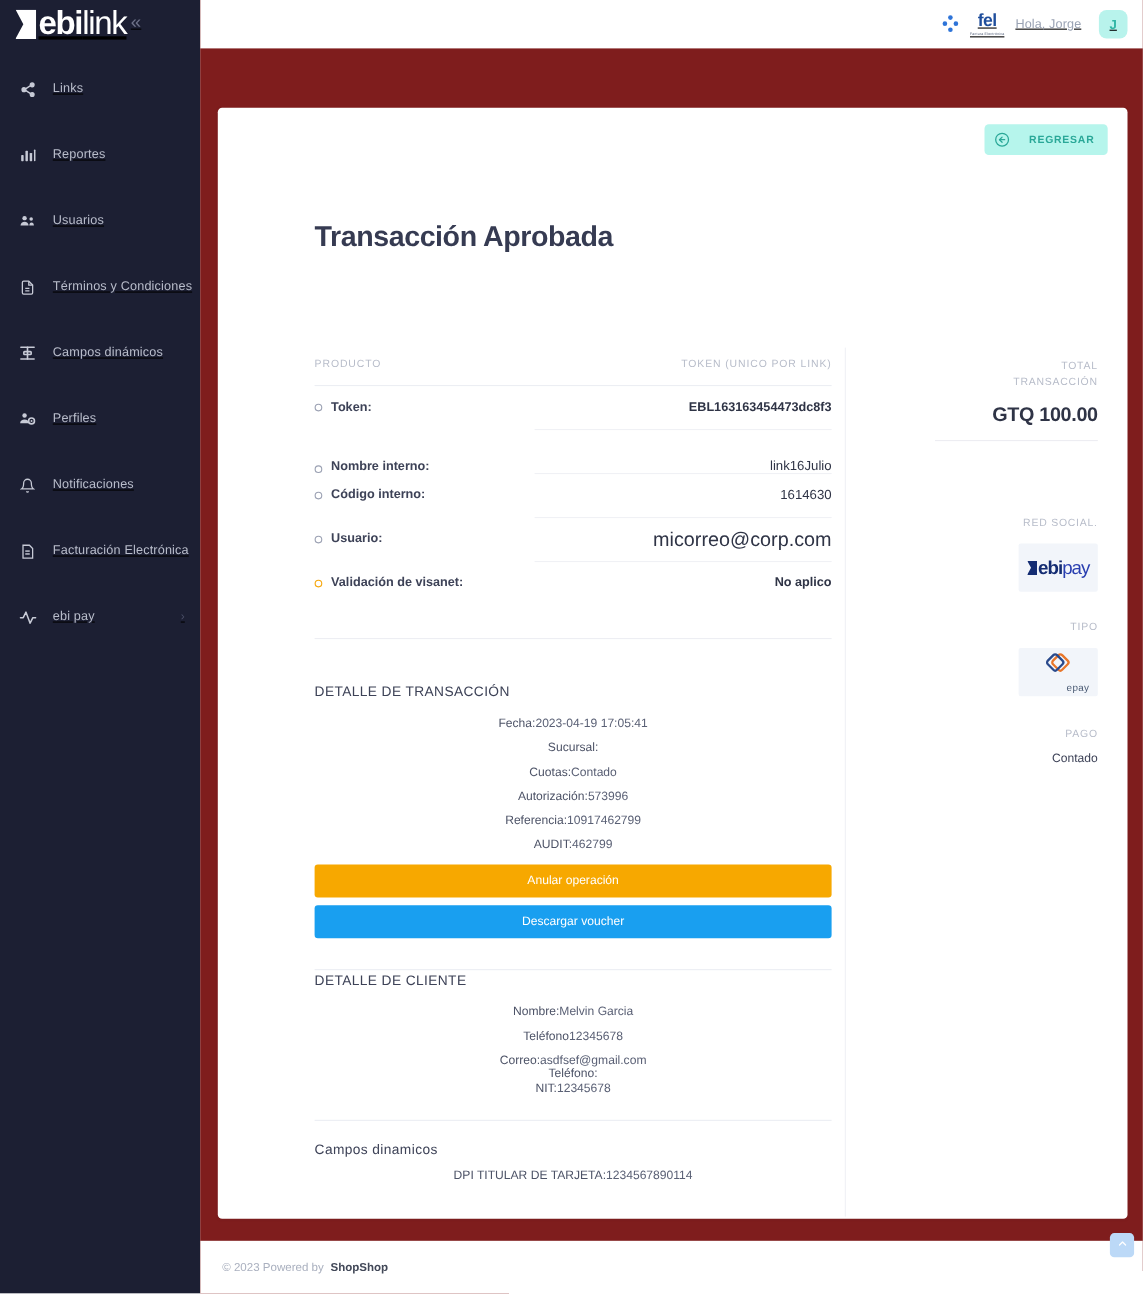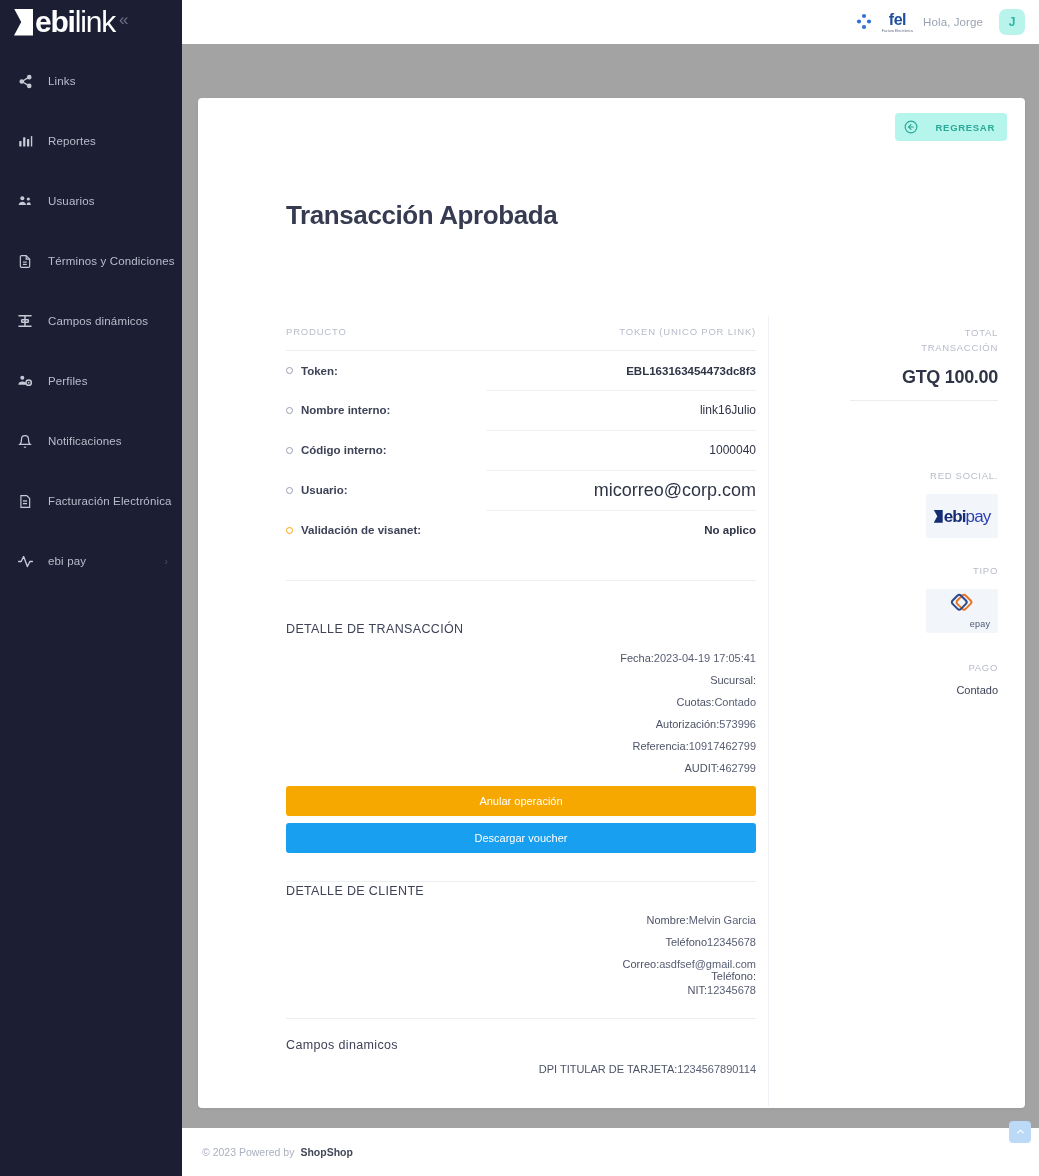--- a/index.html
+++ b/index.html
@@ -2,21 +2,21 @@
 <html><head>
 <meta charset="utf-8">
 <style>
   * { box-sizing: border-box; margin: 0; padding: 0; }
   html, body {
     width: 1039px; height: 1176px;
     font-family: "Liberation Sans", sans-serif;
     background: #ffffff;
     overflow: hidden;
   }
-  #app { position: relative; width: 1039px; height: 896px; display: flex; }
+  #app { position: relative; width: 1039px; height: 896px; display: flex; text-decoration: underline; }
 
   
   .sidebar {
     width: 182px; height: 1176px;
     background: #1c1f33;
     flex: 0 0 182px;
     position: relative;
   }
   .brand {
     height: 44px;
@@ -61,21 +61,21 @@
     font-size: 11.5px; color: #b9bdcb; letter-spacing: .15px; white-space: nowrap;
   }
   .nav-chevron {
     margin-left: auto; color: #4a4e66; font-size: 11px; line-height: 1;
   }
   .nav-spacer { height: 30px; }
 
   
   .main {
     flex: 1 1 auto; height: 1176px;
-    background: #a3a3a3;
+    background: #7f1d1d;
     position: relative; overflow: hidden;
   }
   .topbar {
     height: 44px; background: #ffffff;
     display: flex; align-items: center; justify-content: flex-end;
     padding-right: 14px;
   }
   .fel-dots { width: 16px; height: 20px; position: relative; margin-right: 10px; }
   .fel-logo { display: flex; flex-direction: column; align-items: center; margin-right: 10px; }
   .fel-logo .fel-word { font-size: 16px; font-weight: 700; color: #1f4e9c; letter-spacing: -.5px; line-height: 1; }
@@ -137,21 +137,21 @@
     position: absolute; left: 200px; right: 0; bottom: -1px; height: 1px; background: #f0f1f5;
   }
   .tbl-bottom-rule { margin-top: 30px; height: 1px; background: #edeef3; }
 
   
   .sec { position: absolute; left: 88px; width: 470px; }
   .sec-title {
     font-size: 12.5px; color: #3d4257; letter-spacing: .35px; margin-bottom: 11px;
   }
   .kv {
-    display: flex; justify-content: flex-end; align-items: baseline;
+    display: flex; justify-content: center; align-items: baseline;
     font-size: 11px; color: #5a6075; padding: 5px 0;
   }
   .kv .k { color: #4d5367; }
   .kv .v { color: #5a6075; }
 
   .btn-wide {
     display: block; width: 100%; border: none; border-radius: 3px;
     padding: 9px 0; color: #fff; font-size: 11px; text-align: center;
     cursor: pointer; font-family: "Liberation Sans", sans-serif; margin-top: 7px;
   }
@@ -384,31 +384,31 @@
           <span>TOKEN (UNICO POR LINK)</span>
         </div>
 
         <div class="tbl-row first">
           <span class="bullet"></span>
           <span class="tbl-label">Token:</span>
           <span class="tbl-value">EBL163163454473dc8f3</span>
           <span class="row-rule"></span>
         </div>
 
-        <div class="tbl-row" style="border-top:none;">
+        <div class="tbl-row" style="border-top:none;align-items:flex-end;">
           <span class="bullet"></span>
           <span class="tbl-label">Nombre interno:</span>
           <span class="tbl-value mid">link16Julio</span>
           <span class="row-rule"></span>
         </div>
 
         <div class="tbl-row" style="border-top:none;">
           <span class="bullet"></span>
           <span class="tbl-label">Código interno:</span>
-          <span class="tbl-value mid">1000040</span>
+          <span class="tbl-value mid">1614630</span>
           <span class="row-rule"></span>
         </div>
 
         <div class="tbl-row" style="border-top:none;">
           <span class="bullet"></span>
           <span class="tbl-label">Usuario:</span>
           <span class="tbl-value big">micorreo@corp.com</span>
           <span class="row-rule"></span>
         </div>
 

